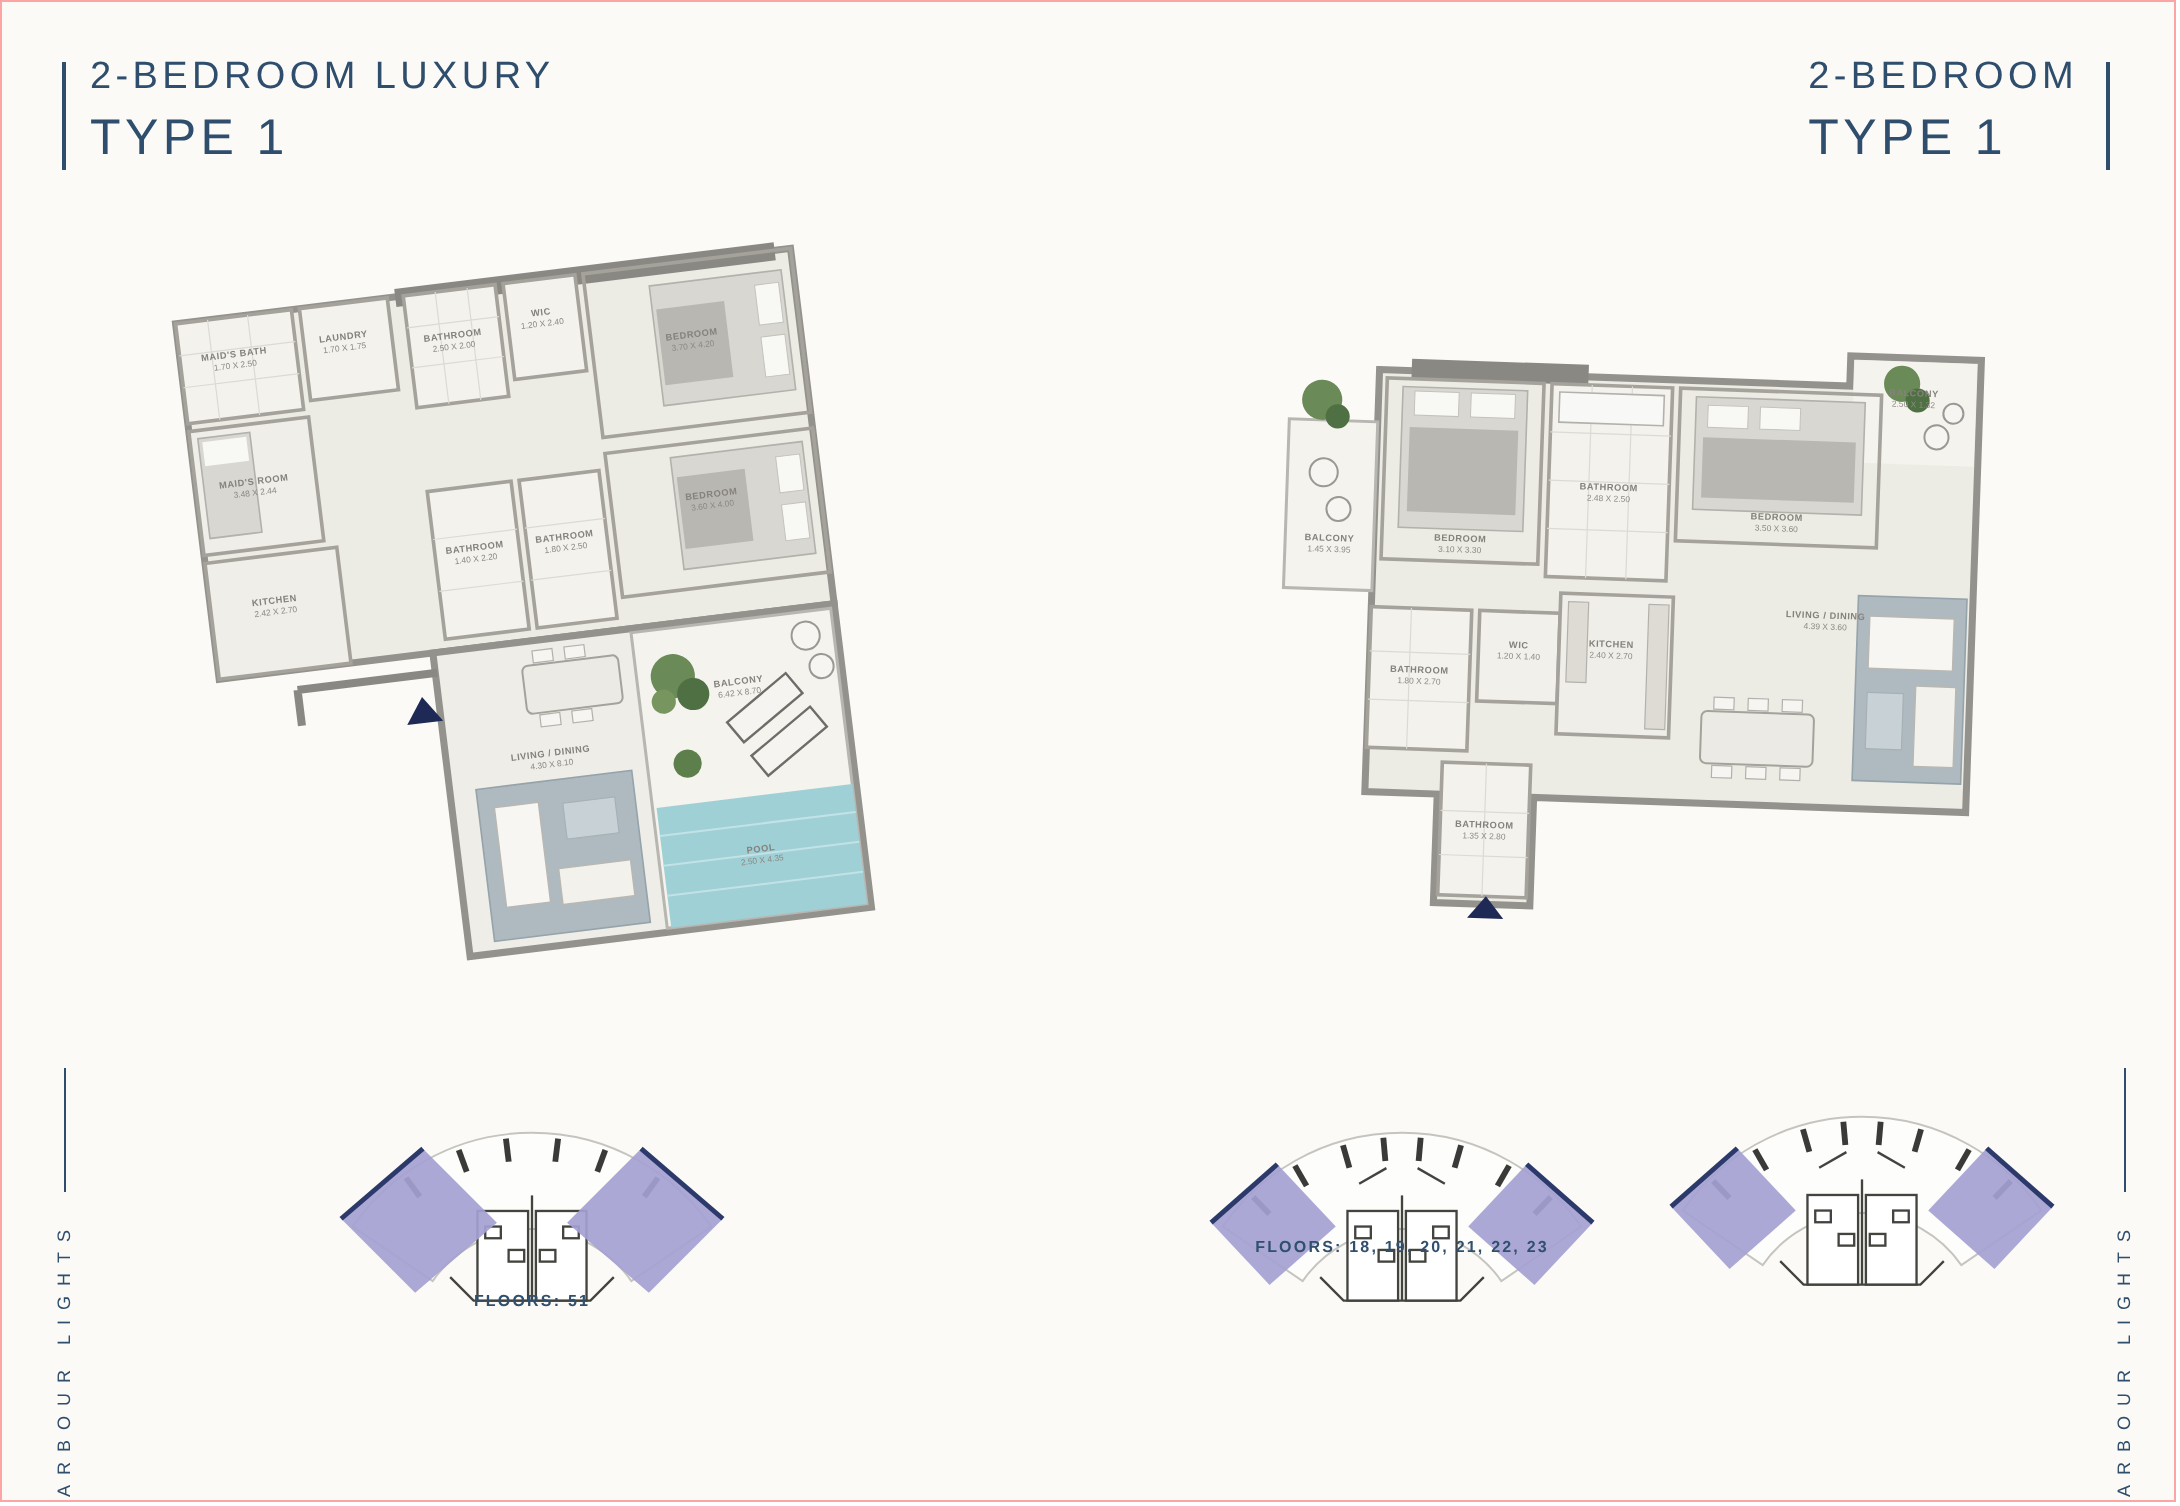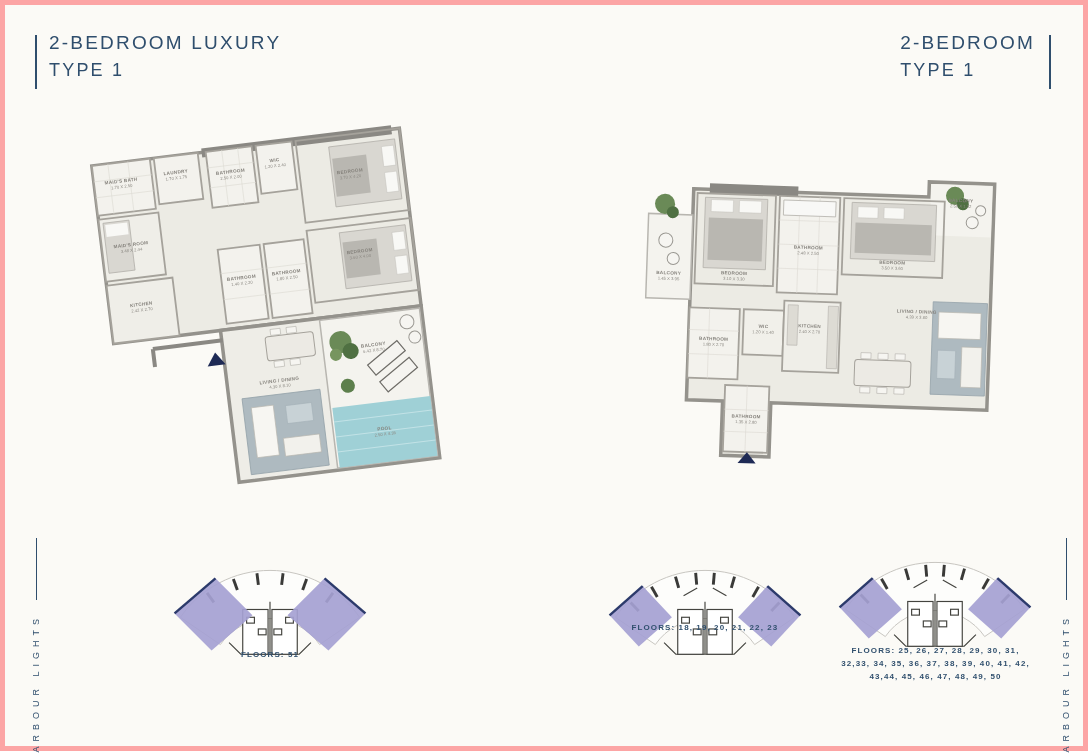--- a/index.html
+++ b/index.html
@@ -1,22 +1,22 @@
 <!DOCTYPE html>
 <html><head>
 <meta charset="utf-8">
 <style>
   html,body{margin:0;padding:0;background:#ffffff;}
   body{width:1090px;height:753px;font-family:"Liberation Sans",sans-serif;overflow:hidden;}
-  .page{position:relative;width:1088px;height:751px;background:#fbfaf6;border:5px solid #fca5a5;box-sizing:border-box;}
+  .page{position:relative;width:1088px;height:751px;background:#fbfaf6;border:1px solid #fca5a5;box-sizing:border-box;}
 
   
   .title-block{position:absolute;top:28px;color:#2f4e6d;}
   .title-block .t1{font-size:19px;letter-spacing:2.2px;font-weight:500;line-height:1.0;}
-  .title-block .t2{font-size:18px;letter-spacing:2.2px;font-weight:500;margin-top:9px;line-height:1.0;}
+  .title-block .t2{font-size:25px;letter-spacing:2.2px;font-weight:500;margin-top:9px;line-height:1.0;}
   .title-left{left:44px;text-align:left;}
   .title-right{right:48px;text-align:left;}
   .title-bar{position:absolute;width:2px;height:54px;background:#2f4e6d;top:30px;}
   .bar-left{left:30px;}
   .bar-right{right:32px;}
 
   
   .brand{position:absolute;display:flex;flex-direction:column;align-items:center;gap:14px;width:22px;}
   .brand-left{left:20px;top:533px;}
   .brand-right{left:1050px;top:533px;}
@@ -361,15 +361,14 @@
           <rect x="104" y="78" width="8" height="6"></rect>
       </g>
       <g>
         <polygon points="2,64 36,34 66,66 32,96" fill="#a5a1d3" opacity="0.92"></polygon>
         <polygon points="198,64 164,34 134,66 168,96" fill="#a5a1d3" opacity="0.92"></polygon>
         <path d="M 2,64 L 36,34" stroke="#2c3a6b" stroke-width="2.5" fill="none"></path>
         <path d="M 198,64 L 164,34" stroke="#2c3a6b" stroke-width="2.5" fill="none"></path>
       </g>
     </svg>
   </div>
-  <div class="caption cap3">FLOORS: 25, 26, 27, 28, 29, 30, 31, 32,33, 34, 35, 36, 37, 38, 39, 40, 41, 42, 43,44, 45, 46, 47, 48, 49, 50</div>
 
 </div>
 
 </body></html>

